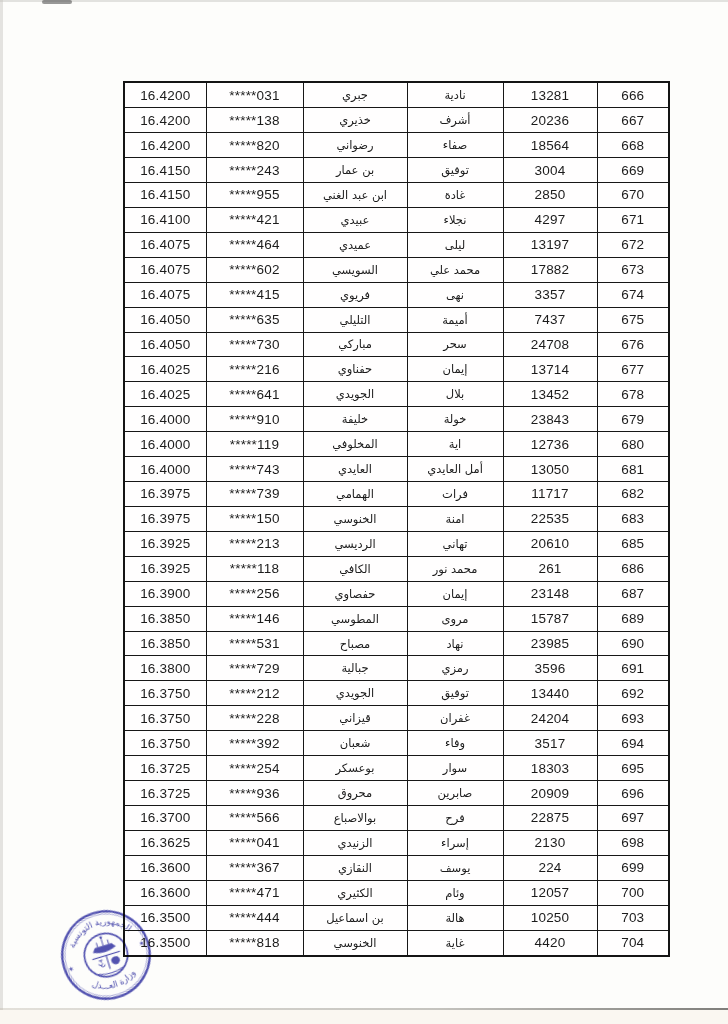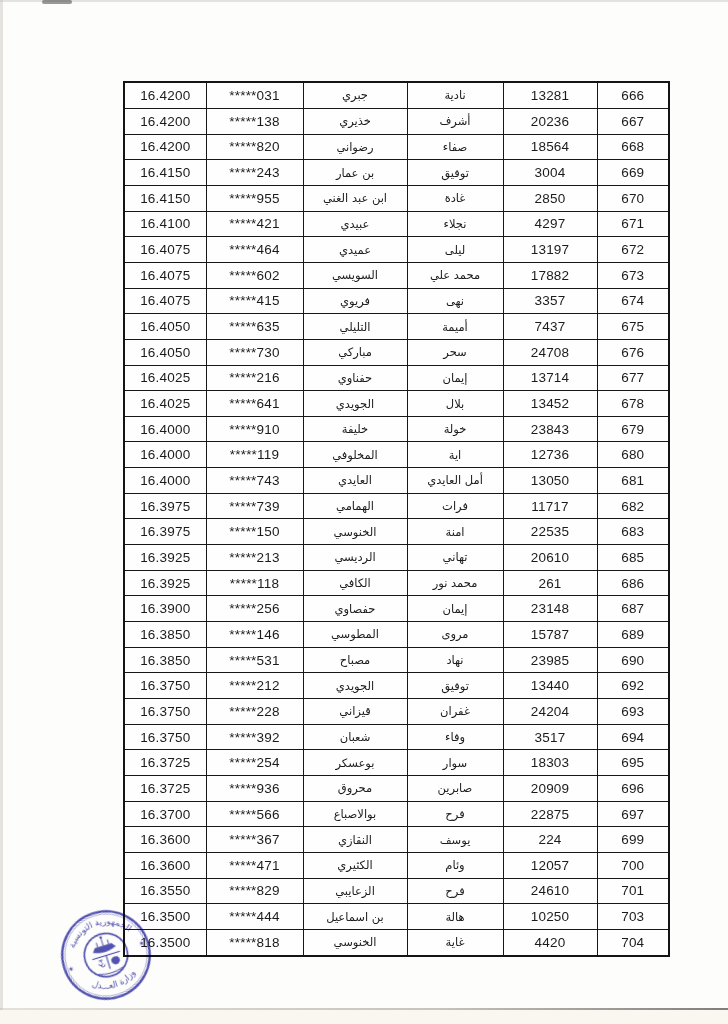--- a/index.html
+++ b/index.html
@@ -239,20 +239,28 @@
       </tr>
       <tr>
         <td class="num">16.3850</td>
         <td class="num">*****531</td>
         <td class="ar" dir="rtl">مصباح</td>
         <td class="ar" dir="rtl">نهاد</td>
         <td class="num">23985</td>
         <td class="num">690</td>
       </tr>
       <tr>
+        <td class="num">16.3800</td>
+        <td class="num">*****729</td>
+        <td class="ar" dir="rtl">جبالية</td>
+        <td class="ar" dir="rtl">رمزي</td>
+        <td class="num">3596</td>
+        <td class="num">691</td>
+      </tr>
+      <tr>
         <td class="num">16.3750</td>
         <td class="num">*****212</td>
         <td class="ar" dir="rtl">الجويدي</td>
         <td class="ar" dir="rtl">توفيق</td>
         <td class="num">13440</td>
         <td class="num">692</td>
       </tr>
       <tr>
         <td class="num">16.3750</td>
         <td class="num">*****228</td>
@@ -287,42 +295,42 @@
       </tr>
       <tr>
         <td class="num">16.3700</td>
         <td class="num">*****566</td>
         <td class="ar" dir="rtl">بوالاصباع</td>
         <td class="ar" dir="rtl">فرح</td>
         <td class="num">22875</td>
         <td class="num">697</td>
       </tr>
       <tr>
+        <td class="num">16.3625</td>
+        <td class="num">*****041</td>
+        <td class="ar" dir="rtl">الزنيدي</td>
+        <td class="ar" dir="rtl">إسراء</td>
+        <td class="num">2130</td>
+        <td class="num">698</td>
+      </tr>
+      <tr>
         <td class="num">16.3600</td>
         <td class="num">*****367</td>
         <td class="ar" dir="rtl">النقازي</td>
         <td class="ar" dir="rtl">يوسف</td>
         <td class="num">224</td>
         <td class="num">699</td>
       </tr>
       <tr>
         <td class="num">16.3600</td>
         <td class="num">*****471</td>
         <td class="ar" dir="rtl">الكثيري</td>
         <td class="ar" dir="rtl">وئام</td>
         <td class="num">12057</td>
         <td class="num">700</td>
-      </tr>
-      <tr>
-        <td class="num">16.3550</td>
-        <td class="num">*****829</td>
-        <td class="ar" dir="rtl">الزعايبي</td>
-        <td class="ar" dir="rtl">فرح</td>
-        <td class="num">24610</td>
-        <td class="num">701</td>
       </tr>
       <tr>
         <td class="num">16.3500</td>
         <td class="num">*****444</td>
         <td class="ar" dir="rtl">بن اسماعيل</td>
         <td class="ar" dir="rtl">هالة</td>
         <td class="num">10250</td>
         <td class="num">703</td>
       </tr>
       <tr>

